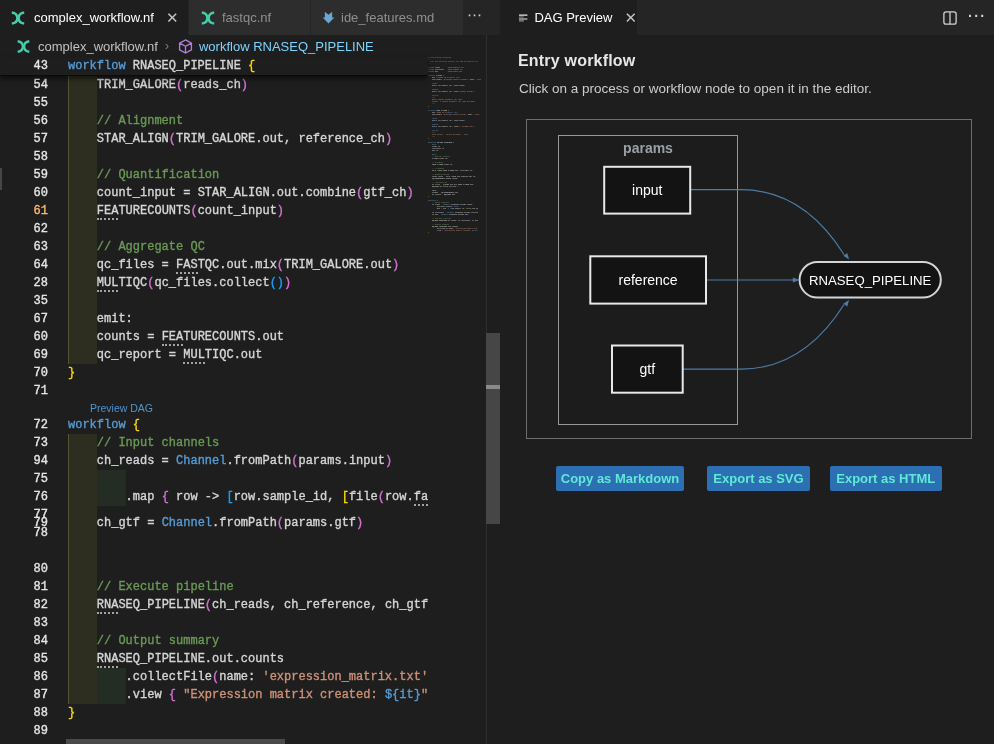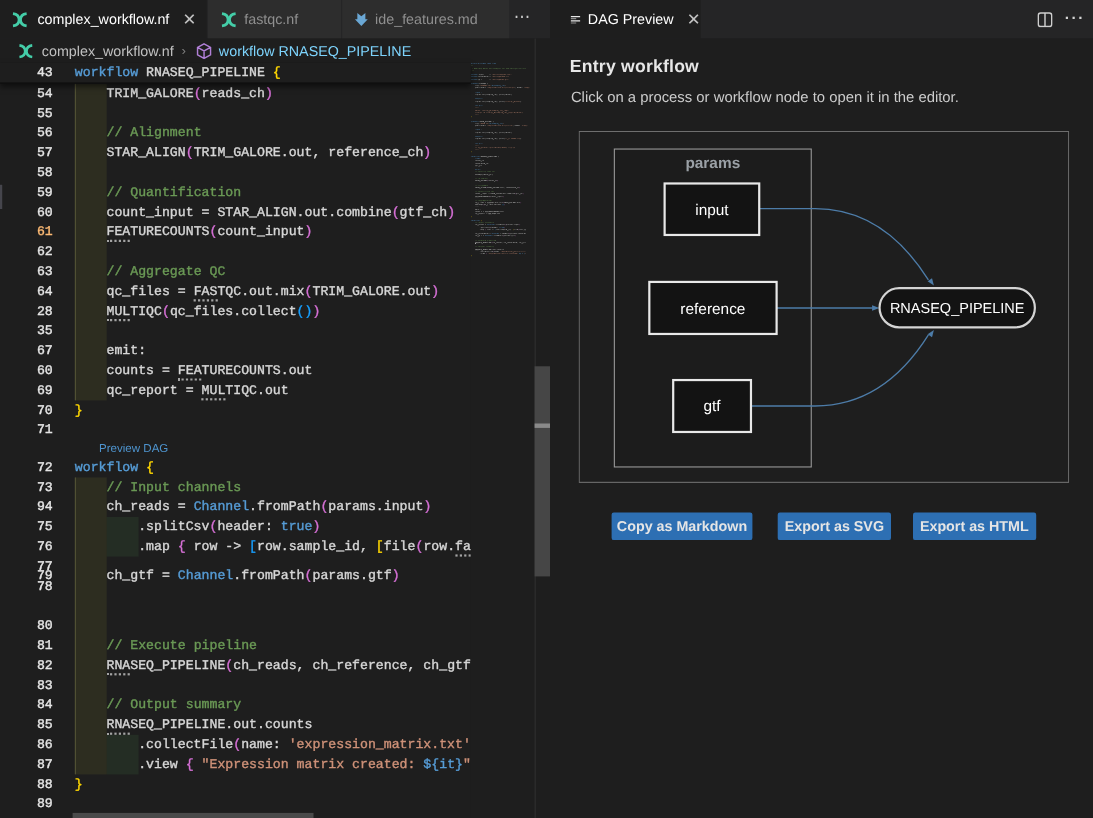--- a/index.html
+++ b/index.html
@@ -44,21 +44,21 @@
 #mmline { position:absolute; left:486px; top:35px; width:1px; height:709px; background:#2f2f2f; }
 #vthumb { position:absolute; left:486px; top:333px; width:14px; height:191px; background:#464646; }
 #vmark { position:absolute; left:486px; top:385px; width:14px; height:4px; background:#8a8a8a; }
 #hthumb { position:absolute; left:66px; top:739px; width:219px; height:5px; background:#4a4a4a; }
 #lmark { position:absolute; left:0px; top:168px; width:2px; height:22px; background:#45454c; }
 
 
 #panel { position:absolute; left:500px; top:35px; width:494px; height:709px; background:#1e1e1e; }
 h1 { position:absolute; left:18px; top:17px; font-size:16px; font-weight:700; color:#e7e7e7; letter-spacing:0.2px; }
 #panel p { position:absolute; left:19px; top:46px; font-size:13.5px; color:#cccccc; }
-.btn { position:absolute; top:431px; height:25px; background:#2d6fb3; color:#e5e5e5; font-size:13px; font-weight:700; border-radius:2px; display:flex; align-items:center; justify-content:center; font-family:"Liberation Sans",sans-serif; }
+.btn { position:absolute; top:431px; height:25px; background:#2d6fb3; color:#5eead4; font-size:13px; font-weight:700; border-radius:2px; display:flex; align-items:center; justify-content:center; font-family:"Liberation Sans",sans-serif; }
 </style></head>
 <body>
 <div id="app">
 
   <div id="tabs">
     <div class="tab active" style="left:0;width:188px;padding-left:10px;">
       <svg width="16" height="16" viewBox="0 0 16 16" style="margin-right:8px;">
           <path d="M1.8 2.4 C6.6 3.0 7.35 5.5 7.35 8 C7.35 10.5 6.6 13.0 1.8 13.6" fill="none" stroke="#44cda8" stroke-width="2.5"></path>
           <path d="M14.2 2.4 C9.4 3.0 8.65 5.5 8.65 8 C8.65 10.5 9.4 13.0 14.2 13.6" fill="none" stroke="#44cda8" stroke-width="2.5"></path>
         </svg>
@@ -117,21 +117,21 @@
 <div class="row" style="top:292px"><span class="num">35</span><span class="code"></span></div>
 <div class="row" style="top:310px"><span class="num">67</span><span class="code">    <span class="w">emit:</span></span></div>
 <div class="row" style="top:328px"><span class="num">60</span><span class="code">    <span class="w">counts = </span><span class="w d">FEA</span><span class="w">TURECOUNTS.out</span></span></div>
 <div class="row" style="top:346px"><span class="num">69</span><span class="code">    <span class="w">qc_report = </span><span class="w d">MUL</span><span class="w">TIQC.out</span></span></div>
 <div class="row" style="top:364px"><span class="num">70</span><span class="code"><span class="g">}</span></span></div>
 <div class="row" style="top:382px"><span class="num">71</span><span class="code"></span></div>
 <div class="lens" style="top:400px">Preview DAG</div>
 <div class="row" style="top:416px"><span class="num">72</span><span class="code"><span class="k">workflow </span><span class="g">{</span></span></div>
 <div class="row" style="top:434px"><span class="num">73</span><span class="code">    <span class="c">// Input channels</span></span></div>
 <div class="row" style="top:452px"><span class="num">94</span><span class="code">    <span class="w">ch_reads = </span><span class="k">Channel</span><span class="w">.fromPath</span><span class="p">(</span><span class="w">params.input</span><span class="p">)</span></span></div>
-<div class="row" style="top:470px"><span class="num">75</span><span class="code">        <span class="w">.splitCsv</span><span class="p">(</span><span class="w">header: </span><span class="k">true</span><span class="p">)</span></span></div>
+<div class="row" style="top:470px"><span class="num">75</span></div>
 <div class="row" style="top:488px"><span class="num">76</span><span class="code">        <span class="w">.map </span><span class="p">{</span><span class="w"> row -&gt; </span><span class="b">[</span><span class="w">row.sample_id, </span><span class="g">[</span><span class="w">file</span><span class="p">(</span><span class="w">row.</span><span class="w d">fa</span></span></div>
 <div class="row" style="top:506px"><span class="num">77</span><span class="code"></span></div>
 <div class="row" style="top:524px"><span class="num">78</span></div>
 <div class="row" style="top:514px"><span class="num">79</span><span class="code">    <span class="w">ch_gtf = </span><span class="k">Channel</span><span class="w">.fromPath</span><span class="p">(</span><span class="w">params.gtf</span><span class="p">)</span></span></div>
 <div class="row" style="top:560px"><span class="num">80</span><span class="code"></span></div>
 <div class="row" style="top:578px"><span class="num">81</span><span class="code">    <span class="c">// Execute pipeline</span></span></div>
 <div class="row" style="top:596px"><span class="num">82</span><span class="code">    <span class="w d">RNA</span><span class="w">SEQ_PIPELINE</span><span class="p">(</span><span class="w">ch_reads, ch_reference, ch_gtf</span></span></div>
 <div class="row" style="top:614px"><span class="num">83</span><span class="code"></span></div>
 <div class="row" style="top:632px"><span class="num">84</span><span class="code">    <span class="c">// Output summary</span></span></div>
 <div class="row" style="top:650px"><span class="num">85</span><span class="code">    <span class="w d">RNA</span><span class="w">SEQ_PIPELINE.out.counts</span></span></div>

